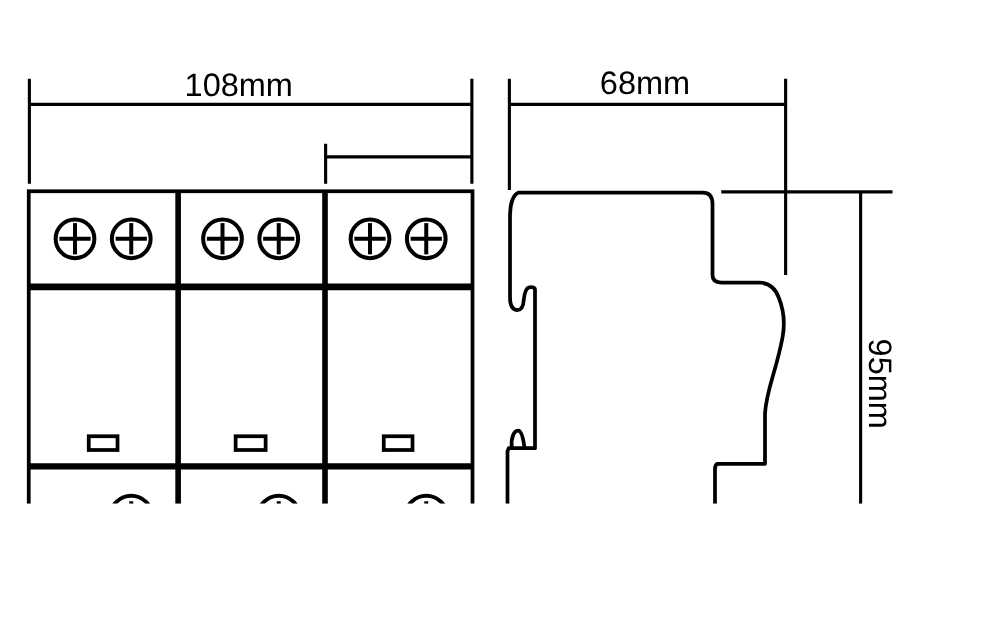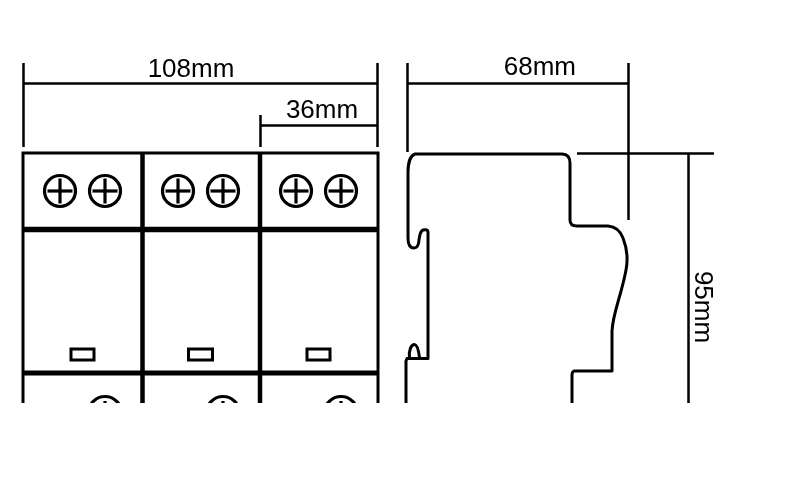--- a/index.html
+++ b/index.html
@@ -131,19 +131,18 @@
       <line x1="628.5" y1="63" x2="628.5" y2="220"></line>
       <line x1="407.5" y1="83.5" x2="628.5" y2="83.5"></line>
       <line x1="577" y1="153.5" x2="714" y2="153.5"></line>
       <line x1="589" y1="453" x2="714" y2="453"></line>
       <line x1="688.5" y1="153" x2="688.5" y2="453"></line>
     </g>
   </svg>
 
   <div class="dim-label" style="left:131px; top:55px;">108mm</div>
 
-  <div class="dim-label" style="left:262px; top:96px;">36mm</div>
 
-  <div class="dim-label" style="left:456px; top:53px;text-align:right;">68mm</div>
+  <div class="dim-label" style="left:456px; top:53px;">68mm</div>
 
   <div class="dim-label rot90" style="left:644px; top:294px;">95mm</div>
 
 </div>
 
 </body></html>

